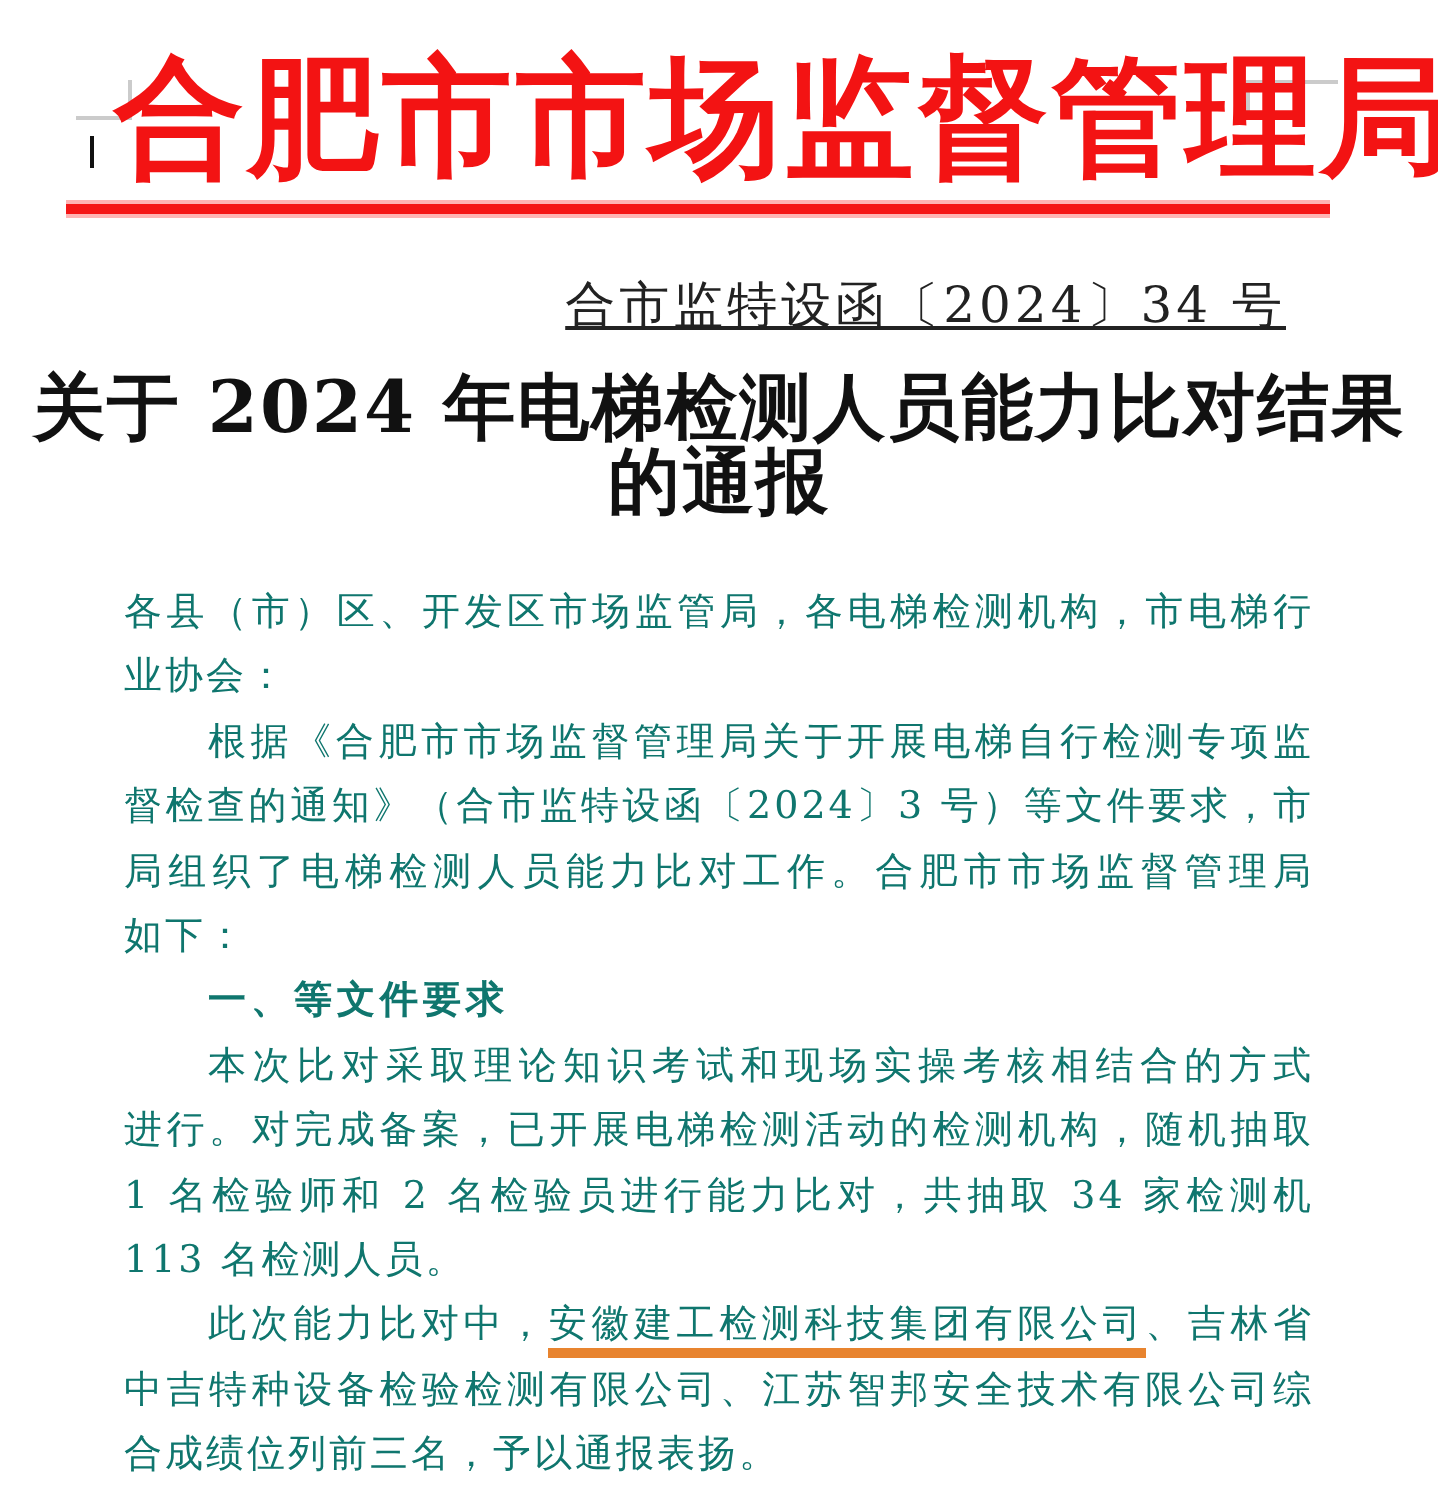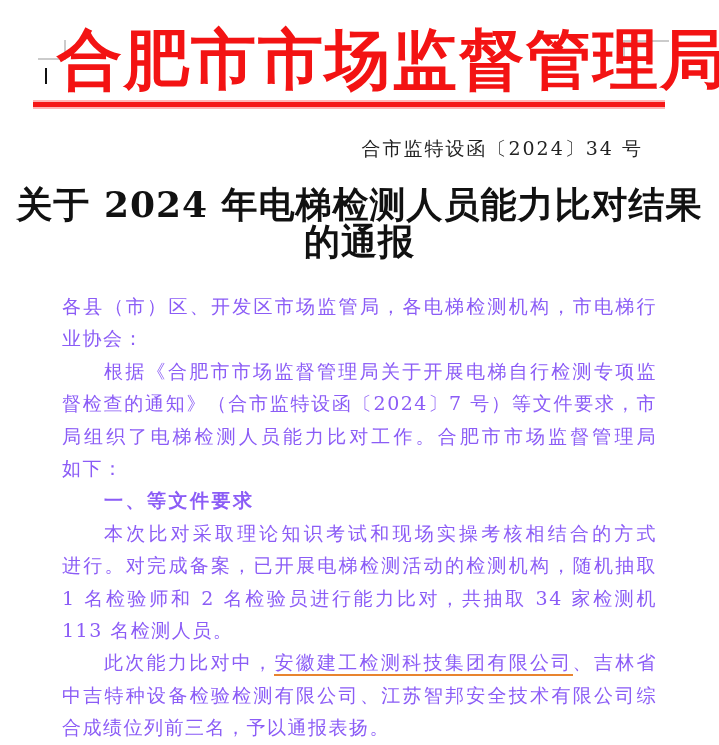--- a/index.html
+++ b/index.html
@@ -35,65 +35,66 @@
     font-weight: bold; letter-spacing: 2px;
     white-space: nowrap;
     text-align: center;
   }
   .red-line {
     position: absolute; left: 33px; top: 100px;
     width: 632px; height: 9px;
   }
   .doc-number {
     position: absolute; top: 136px; right: 76px;
-    font-size: 19px; letter-spacing: 2px; color: #222222;
+    font-size: 25px; letter-spacing: 2px; color: #222222;
     white-space: nowrap;
+    text-decoration: underline;
   }
   .title {
     position: absolute; left: 0; top: 186px; width: 719px;
     text-align: center; font-weight: bold;
     font-size: 36px; line-height: 37px; letter-spacing: 1px;
     color: #111111;
   }
   .body {
     position: absolute; left: 62px; top: 290px; width: 595px;
     font-size: 19px; line-height: 32.4px; letter-spacing: 1.5px;
   }
   .line { height: 32.4px; overflow: hidden; }
   .ind { padding-left: 42px; }
   .just { text-align: justify; text-align-last: justify; }
   .head {
     font-family: "DejaVu Sans", "Liberation Sans", sans-serif;
     font-weight: bold; letter-spacing: 2.5px;
   }
-  .u-orange { border-bottom: 2px solid #15803d; padding-bottom: 1px; }
+  .u-orange { border-bottom: 7px solid #15803d; padding-bottom: 1px; }
 </style>
 </head>
 <body>
 
 <div class="page">
   <div class="mark-left"></div>
   <div class="caret"></div>
   <div class="mark-right"></div>
 
   <div class="masthead" style="color: rgb(243, 19, 19);">合肥市市场监督管理局</div>
   <div class="red-line" style="background: linear-gradient(rgb(255, 180, 180) 0px, rgb(255, 180, 180) 2px, rgb(245, 22, 22) 2px, rgb(245, 22, 22) 7px, rgb(255, 180, 180) 7px, rgb(255, 180, 180) 9px);"></div>
 
   <div class="doc-number">合市监特设函〔2024〕34 号</div>
 
   <div class="title">
     <div>关于 2024 年电梯检测人员能力比对结果</div>
     <div>的通报</div>
   </div>
 
-  <div class="body" style="color: #8b5cf6;">
+  <div class="body" style="color: #0f766e;">
       <div class="line just"><span>各县（市）区、开发区市场监管局，各电梯检测机构，市电梯行</span></div>
       <div class="line"><span>业协会：</span></div>
       <div class="line ind just"><span>根据《合肥市市场监督管理局关于开展电梯自行检测专项监</span></div>
-      <div class="line just"><span>督检查的通知》（合市监特设函〔2024〕7 号）等文件要求，市</span></div>
+      <div class="line just"><span>督检查的通知》（合市监特设函〔2024〕3 号）等文件要求，市</span></div>
       <div class="line just"><span>局组织了电梯检测人员能力比对工作。合肥市市场监督管理局</span></div>
       <div class="line"><span>如下：</span></div>
       <div class="line ind head"><span>一、等文件要求</span></div>
       <div class="line ind just"><span>本次比对采取理论知识考试和现场实操考核相结合的方式</span></div>
       <div class="line just"><span>进行。对完成备案，已开展电梯检测活动的检测机构，随机抽取</span></div>
       <div class="line just"><span>1 名检验师和 2 名检验员进行能力比对，共抽取 34 家检测机构，</span></div>
       <div class="line"><span>113 名检测人员。</span></div>
       <div class="line ind just"><span>此次能力比对中，</span><span class="u-orange" style="border-bottom-color: rgb(232, 132, 47);">安徽建工检测科技集团有限公司</span><span>、吉林省</span></div>
       <div class="line just"><span>中吉特种设备检验检测有限公司、江苏智邦安全技术有限公司综</span></div>
       <div class="line"><span>合成绩位列前三名，予以通报表扬。</span></div>

